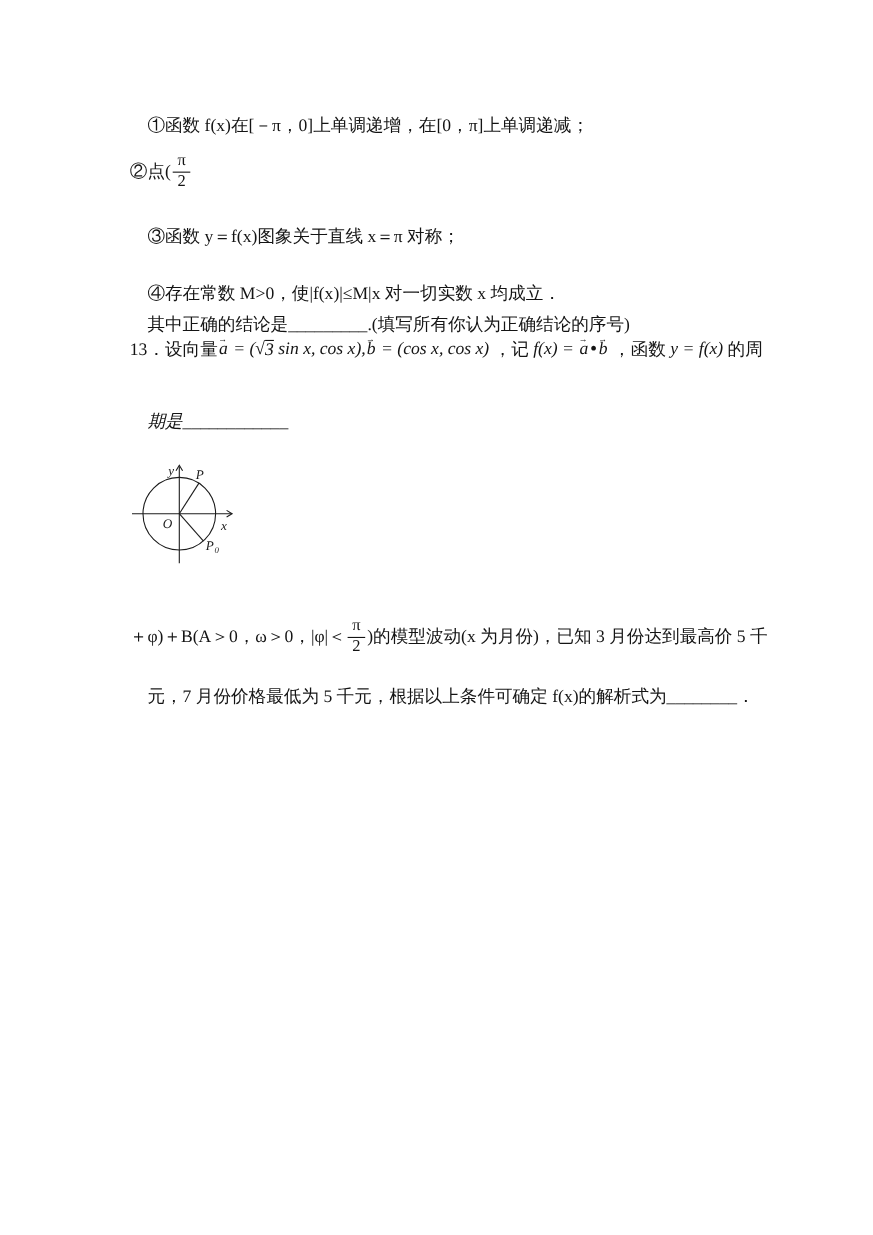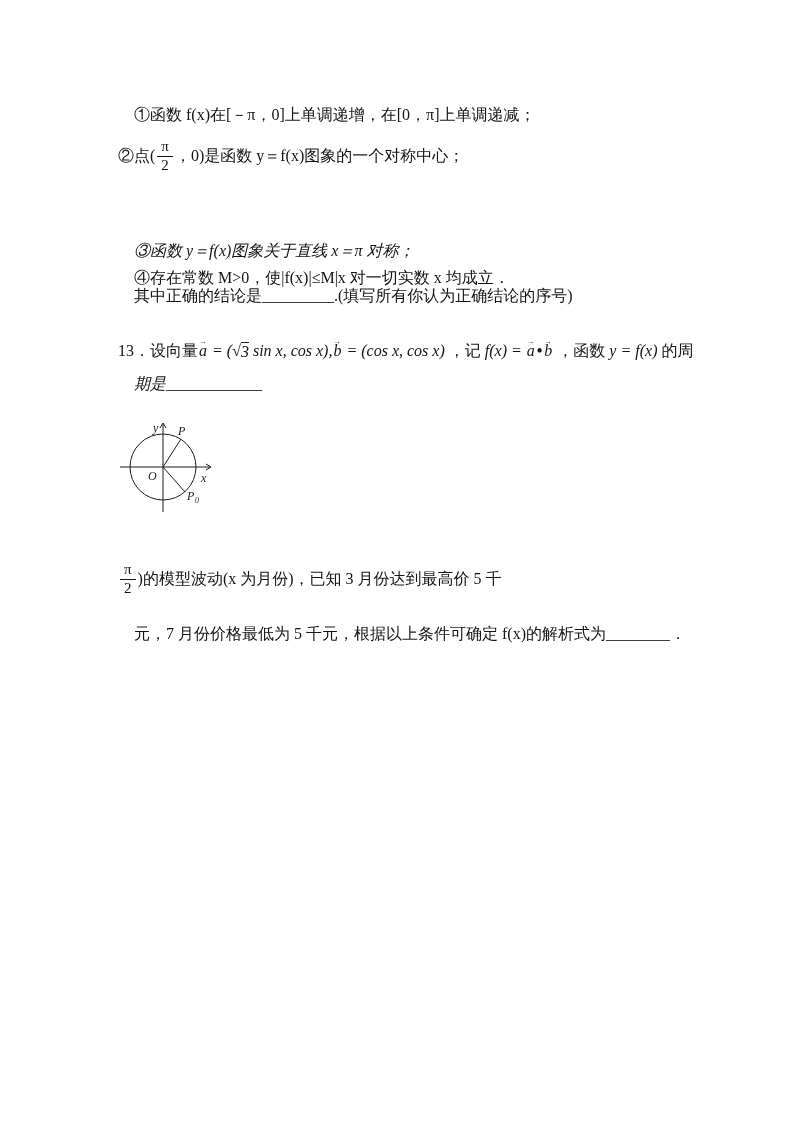--- a/index.html
+++ b/index.html
@@ -71,36 +71,35 @@
   <div class="line" style="top:79px;text-align:right;">
     <span>①函数 f(x)在[－π，0]上单调递增，在[0，π]上单调递减；</span>
   </div>
 
   <div class="line-flex" style="top:132px; height:48px;">
     <span>②点(</span>
     <span class="frac">
       <span class="num">π</span>
       <span class="den">2</span>
     </span>
-    <span>，0)是函数 y＝f(x)图象的一个对称中心；</span>
   </div>
 
-  <div class="line" style="top:215px;font-style:italic;">
+  <div class="line" style="top:180px;">
     <span>③函数 y＝f(x)图象关于直线 x＝π 对称；</span>
   </div>
 
-  <div class="line" style="top:242px;text-align:center;">
+  <div class="line" style="top:232px;text-align:center;">
     <span>④存在常数 M&gt;0，使|f(x)|≤M|x 对一切实数 x 均成立．</span>
   </div>
 
   <div class="line" style="top:260px;">
     <span>其中正确的结论是_________.(填写所有你认为正确结论的序号)</span>
   </div>
 
-  <div class="line-flex" style="top:303px; height:30px;margin-top:33px;">
+  <div class="line-flex" style="top:303px; height:30px;">
     <span>13．设向量</span>
     <span class="vec">a</span>
     <span class="math"> = (</span>
     <span class="sqrt-sign">√</span>
     <span class="radicand">3</span>
     <span class="math"> sin x, cos x),</span>
     <span class="vec">b</span>
     <span class="math"> = (cos x, cos x) </span>
     <span>，记 </span>
     <span class="math">f(x) = </span>
@@ -128,20 +127,21 @@
     <text x="38" y="14">y</text>
     <text x="86" y="64">x</text>
     <text x="33" y="62">O</text>
     <text x="63" y="17">P</text>
     <text x="72" y="82">P</text>
     <text x="80" y="85" class="sub">0</text>
   </svg>
 
 
   <div class="line-flex" style="top:556px; height:46px;">
+    <span>＋φ)＋B(A＞0，ω＞0，|φ|＜</span>
     <span class="frac">
       <span class="num">π</span>
       <span class="den">2</span>
     </span>
     <span>)的模型波动(x 为月份)，已知 3 月份达到最高价 5 千</span>
   </div>
 
   <div class="line" style="top:598px;">
     <span>元，7 月份价格最低为 5 千元，根据以上条件可确定 f(x)的解析式为________．</span>
   </div>

